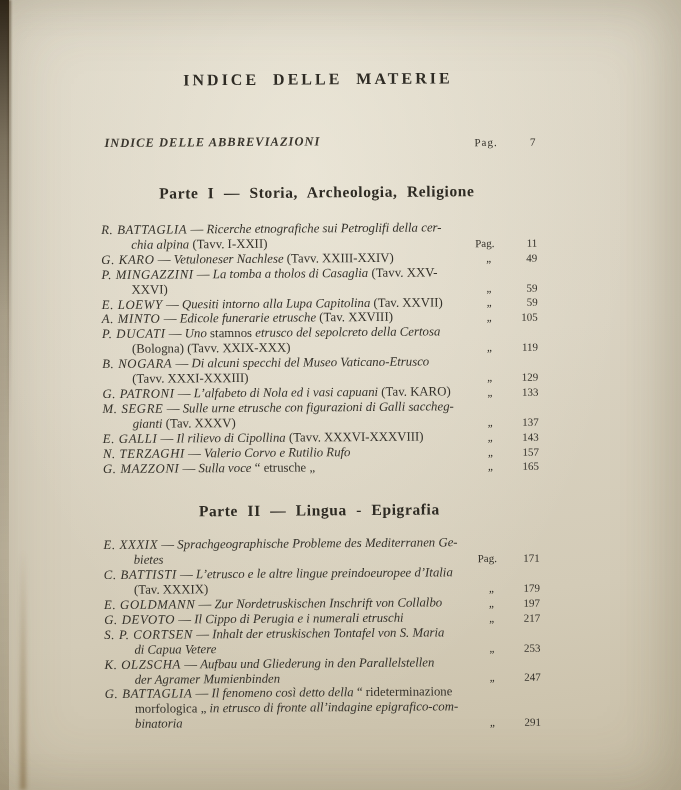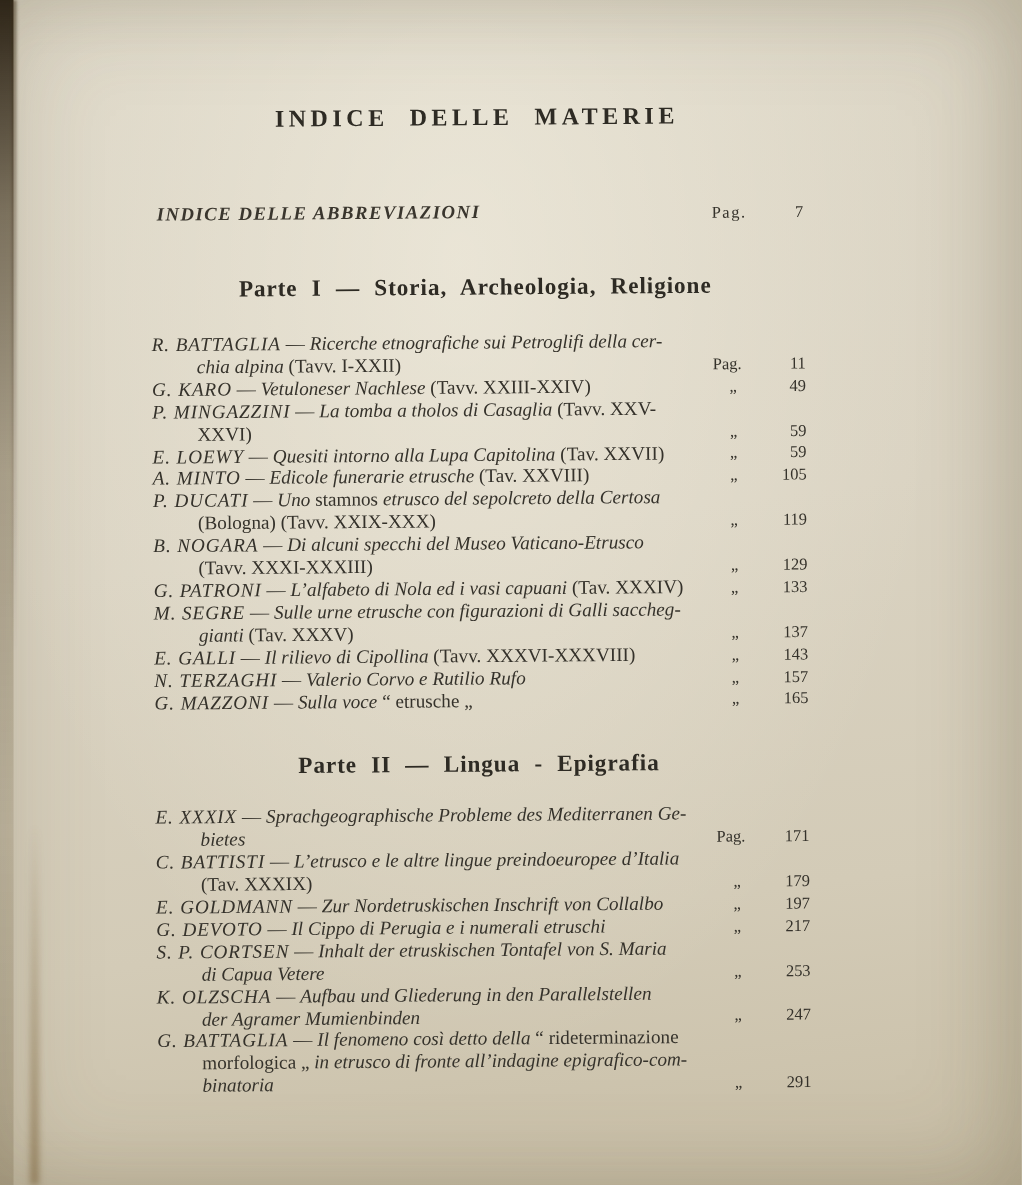--- a/index.html
+++ b/index.html
@@ -154,21 +154,21 @@
                 <div class="line"><span class="seg-author">B. NOGARA</span><span class="seg-roman"> — </span><span class="seg-italic">Di alcuni specchi del Museo Vaticano-Etrusco</span></div>
                 <div class="line cont"><span class="seg-roman">(Tavv. XXXI-XXXIII)</span></div>
               </div>
               <span class="pagecol ditto">
                 <span class="plabel">„</span>
                 <span class="pnum">129</span>
               </span>
             </div>
             <div class="entry">
               <div class="lines">
-                <div class="line"><span class="seg-author">G. PATRONI</span><span class="seg-roman"> — </span><span class="seg-italic">L’alfabeto di Nola ed i vasi capuani </span><span class="seg-roman">(Tav. XXXIV)</span></div>
+                <div class="line"><span class="seg-author">G. PATRONI</span><span class="seg-roman"> — </span><span class="seg-italic">L’alfabeto di Nola ed i vasi capuani </span><span class="seg-roman">(Tav. KARO)</span></div>
               </div>
               <span class="pagecol ditto">
                 <span class="plabel">„</span>
                 <span class="pnum">133</span>
               </span>
             </div>
             <div class="entry">
               <div class="lines">
                 <div class="line"><span class="seg-author">M. SEGRE</span><span class="seg-roman"> — </span><span class="seg-italic">Sulle urne etrusche con figurazioni di Galli saccheg-</span></div>
                 <div class="line cont"><span class="seg-italic">gianti </span><span class="seg-roman">(Tav. XXXV)</span></div>

